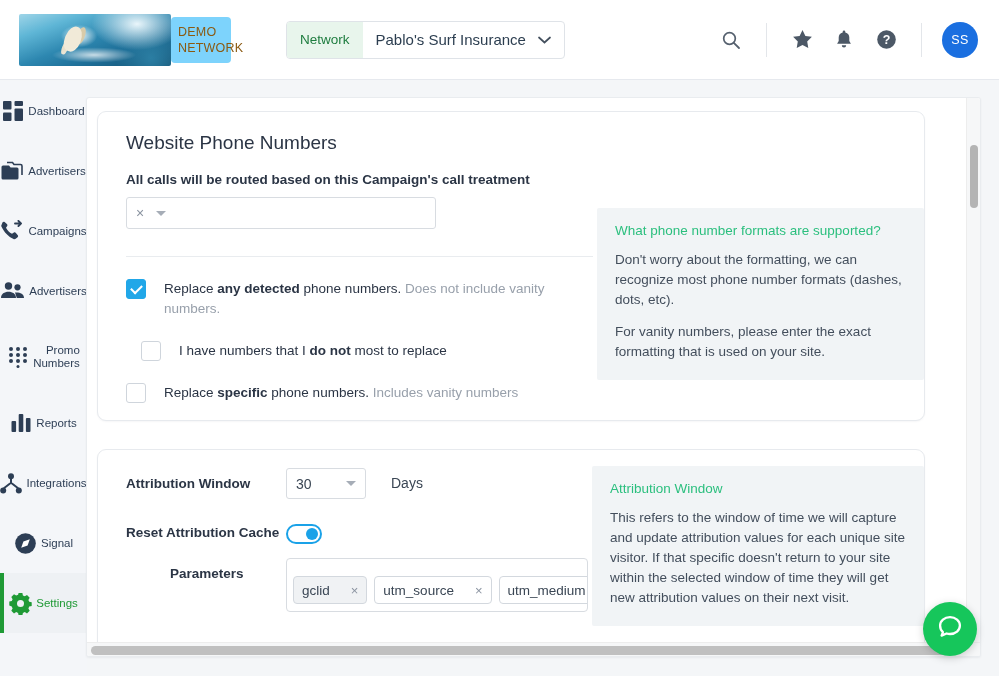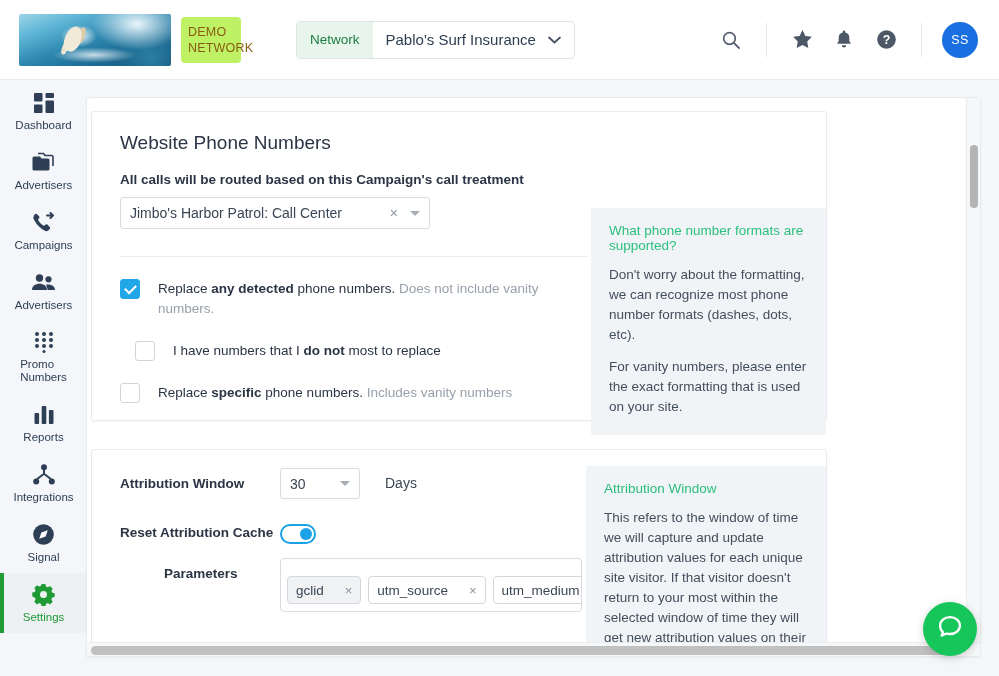--- a/index.html
+++ b/index.html
@@ -34,23 +34,23 @@
     background: #f1ead8;
     transform: rotate(22deg);
     box-shadow: 6px -6px 0 -4px #d9cba9, -4px 10px 0 -5px #e8e0cb;
   }
   .logo-img::after {
     content: ""; position: absolute; left: 10px; top: 30px;
     width: 130px; height: 22px;
     background: radial-gradient(ellipse 60px 11px at 50% 50%, rgba(255,255,255,.75), rgba(255,255,255,0) 70%);
   }
   .demo-badge {
-    margin-left: 10px;
+    margin-left: 0;
     width: 60px; height: 46px;
-    background: #bef264; color: #8a5a12;
+    background: #7dd3fc; color: #8a5a12;
     border-radius: 4px;
     display: flex; flex-direction: column; justify-content: center;
     padding-left: 7px;
     font-size: 12.5px; line-height: 16px; letter-spacing: .2px;
   }
   .net-switcher {
     margin-left: 55px;
     height: 38px; display: flex; align-items: stretch;
     border: 1px solid #dfe3e8; border-radius: 4px;
     overflow: hidden; background: #fff;
@@ -83,24 +83,24 @@
   }
 
   
   .sidebar {
     position: absolute; top: 81px; left: 0;
     width: 87px; height: 595px;
     background: #f4f6f9;
   }
   .nav-item {
     height: 60px; margin-top: 0;
-    display: flex; flex-direction: column;
+    display: flex; flex-direction: row;
     align-items: center; justify-content: center; gap: 4px;
     color: #2d3e55; font-size: 11.5px; line-height: 13px;
-    text-align: left; position: relative;
+    text-align: right; position: relative;
   }
   .nav-item .nav-lbl { white-space: pre-line; }
   .nav-item.active { background: #eef1f4; color: #1f9a35; }
   .nav-item.active::before {
     content: ""; position: absolute; left: 0; top: 0;
     width: 4px; height: 100%; background: #1f9a35;
   }
   .nav-icon { display: flex; align-items: center; justify-content: center; height: 24px; }
 
   
@@ -123,23 +123,23 @@
   .hscroll-track {
     position: absolute; left: 0; bottom: 0; height: 14px; width: 100%;
     background: #f6f7f8; border-top: 1px solid #ededed;
   }
   .hscroll-thumb {
     position: absolute; left: 4px; top: 3px;
     width: 868px; height: 9px; border-radius: 5px; background: #c0c0c0;
   }
 
   .card {
-    position: absolute; left: 4px; width: 736px;
+    position: absolute; left: 10px; width: 828px;
     background: #fff; border: 1px solid #e7eaee;
-    border-radius: 3px;
+    border-radius: 9px;
     box-shadow: 0 1px 2px rgba(16,24,40,.04);
   }
   #card-phone { top: 13px; height: 310px; }
   #card-attr  { top: 351px; height: 215px; }
 
   .card-title {
     font-size: 19px; color: #2b3545; font-weight: normal;
     padding: 20px 0 0 28px;
   }
   .card-body { display: flex; }
@@ -414,21 +414,20 @@
 <div class="content-wrap">
 
   <div class="card" id="card-phone">
     <div class="card-title">Website Phone Numbers</div>
     <div class="card-body">
 
       <div class="col-left">
         <div class="subhead">All calls will be routed based on this Campaign's call treatment</div>
 
         <div class="select-box">
-          <span class="sv">Jimbo's Harbor Patrol: Call Center</span>
           <span class="sel-x">×</span>
           <span class="sel-caret"></span>
         </div>
 
         <div class="divider"></div>
 
         <div class="check-row">
           <span class="cbox on"></span>
           <span class="check-lbl"><span>Replace </span><b>any detected</b><span> phone numbers. </span><span class="muted">Does not include vanity numbers.</span></span>
         </div>
@@ -488,21 +487,21 @@
               <span>utm_medium</span>
               <span class="chip-x">×</span>
             </span>
           </div>
         </div>
       </div>
 
       <div class="col-right">
         <div class="info-panel" style="margin-top:16px">
           <div class="info-title">Attribution Window</div>
-          <div class="info-p">This refers to the window of time we will capture and update attribution values for each unique site visitor. If that visitor doesn't return to your most within the selected window of time they will get new attribution values on their next visit.</div>
+          <div class="info-p">This refers to the window of time we will capture and update attribution values for each unique site visitor. If that specific doesn't return to your site within the selected window of time they will get new attribution values on their next visit.</div>
         </div>
       </div>
     </div>
   </div>
 
   <div class="vscroll-track">
     <div class="vscroll-thumb"></div>
   </div>
   <div class="hscroll-track">
     <div class="hscroll-thumb"></div>

